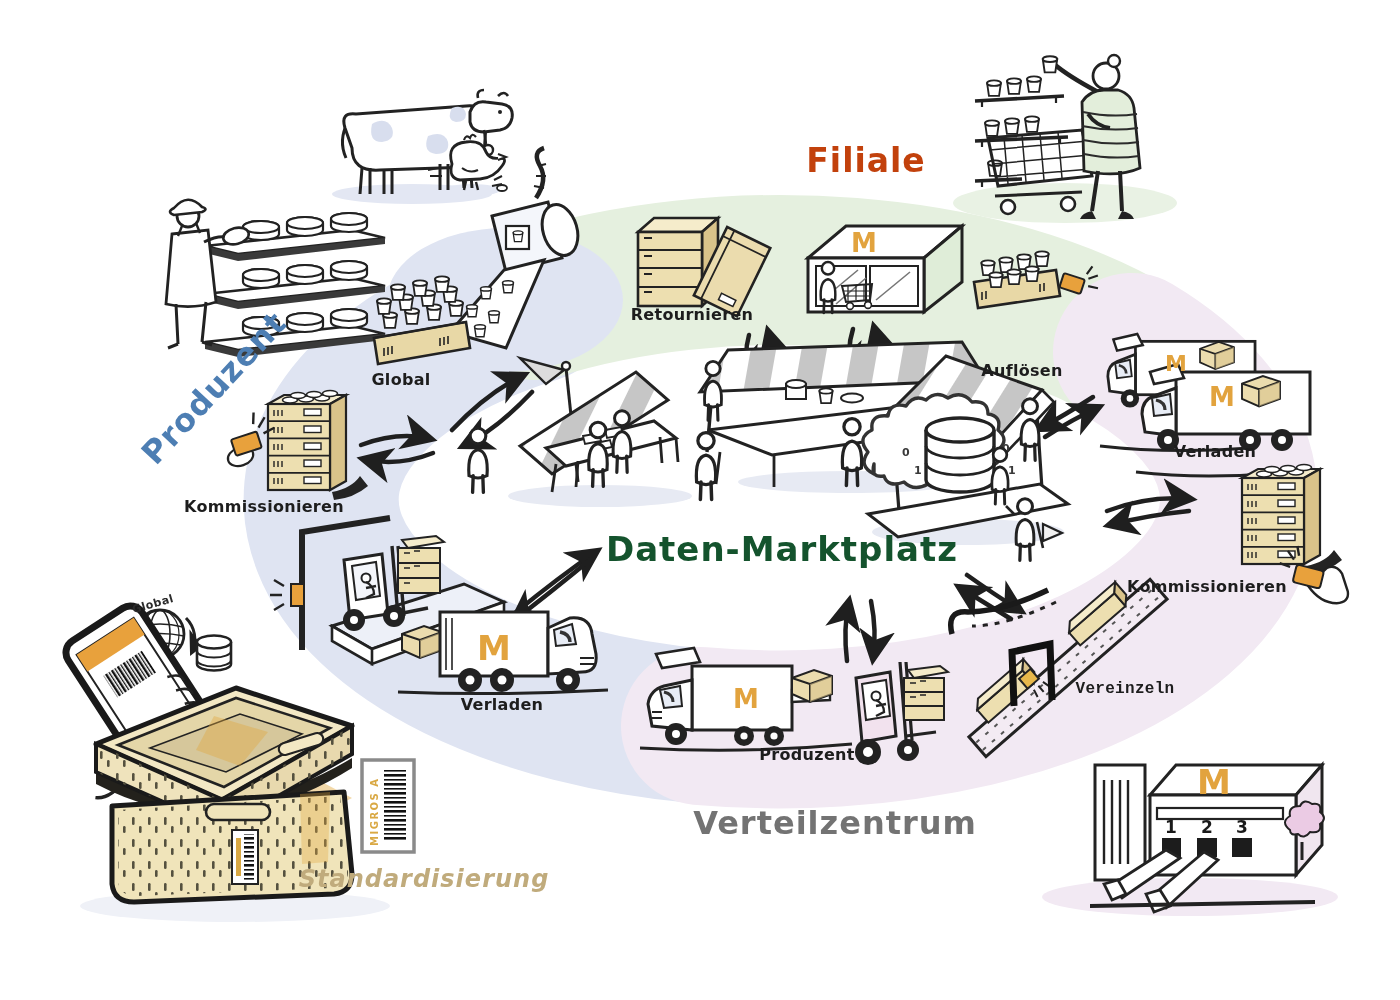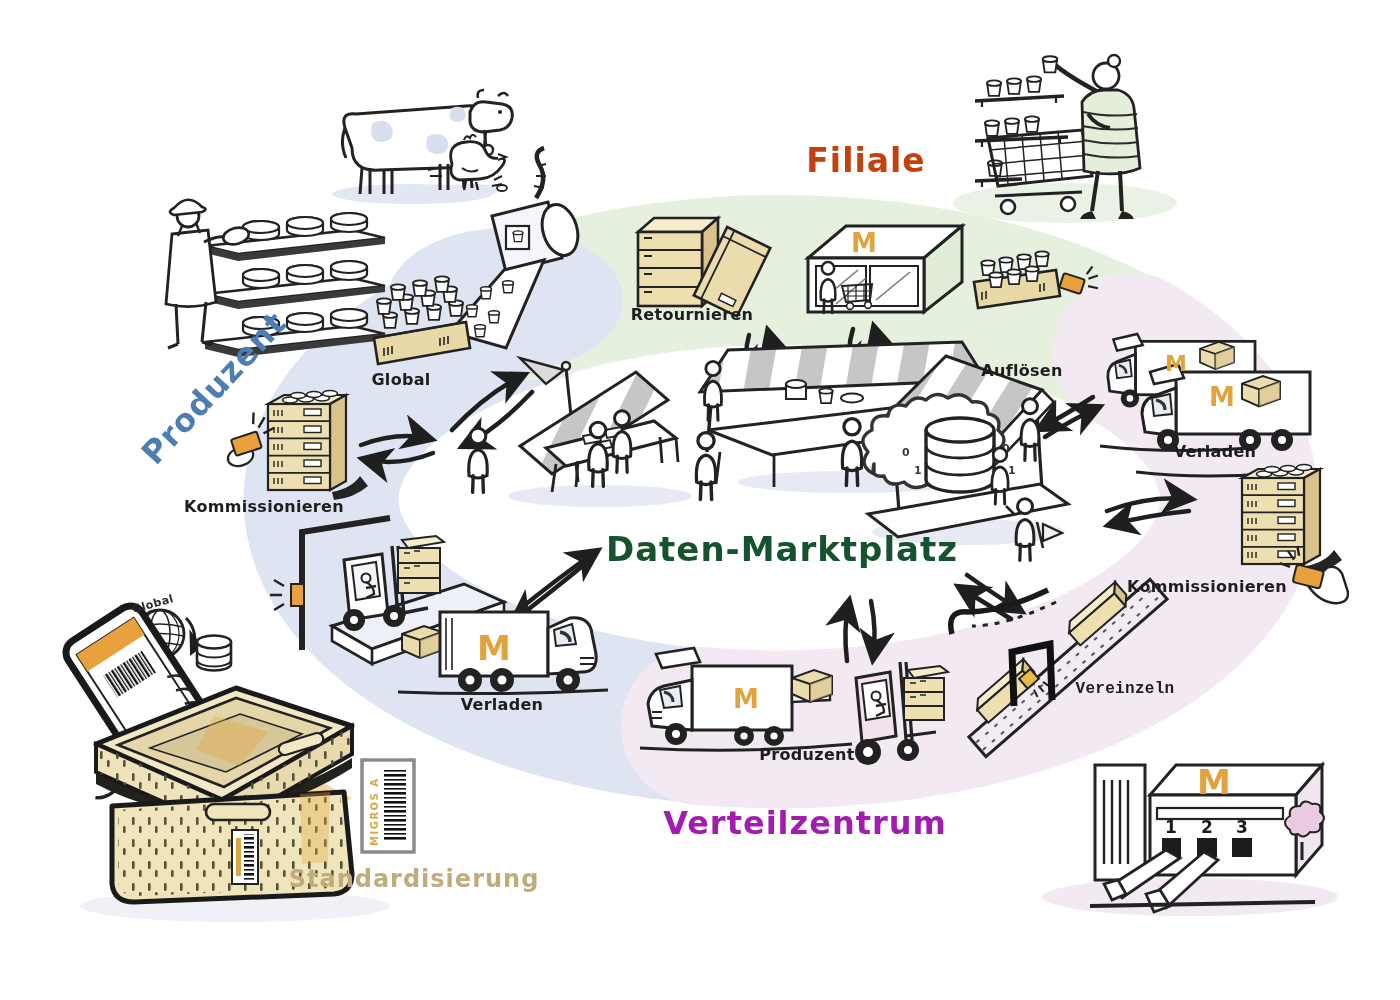--- a/index.html
+++ b/index.html
@@ -4,21 +4,21 @@
 <title>Diagram</title>
 <style>
   html,body{margin:0;padding:0;background:#ffffff;}
   body{width:1400px;height:1000px;overflow:hidden;font-family:"DejaVu Sans","Liberation Sans",sans-serif;}
   .stage{position:relative;width:1400px;height:1000px;background:#fff;}
   .stage > svg{position:absolute;left:0;top:0;}
   .lbl{position:absolute;transform:translate(-50%,-50%);font-weight:bold;color:#1d1d1d;white-space:nowrap;}
   .step{font-size:16px;letter-spacing:.3px;}
   .zone-produzent{font-size:32px;color:#4D7EB3;transform:translate(-50%,-50%) rotate(-47deg);letter-spacing:1px;}
   .zone-filiale{font-size:33px;color:#c2410c;letter-spacing:1px;}
-  .zone-verteilzentrum{font-size:32px;color:#a21caf;letter-spacing:1px;}
+  .zone-verteilzentrum{font-size:32px;color:#737373;letter-spacing:1px;margin-left:30px;}
   .zone-standardisierung{font-size:24px;color:#C0AB7C;letter-spacing:1px;}
   .center-title{font-size:34px;color:#14532d;letter-spacing:1px;}
   .global-lbl{font-size:11px;color:#2b2b2b;transform:translate(-50%,-50%) rotate(-16deg);letter-spacing:.5px;}
   svg text{font-family:"DejaVu Sans","Liberation Sans",sans-serif;}
   .mlogo{font-weight:bold;fill:#E2A33E;}
   .docknum{font-weight:bold;fill:#1a1a1a;}
   .bit{font-weight:bold;fill:#3a3a3a;}
   .arrow{stroke:#1f1f1f;stroke-width:4.5;fill:none;stroke-linecap:round;}
   .ink{stroke:#222;fill:none;}
 </style>
@@ -620,21 +620,21 @@
     <text x="1171" y="833" class="docknum" font-size="17" text-anchor="middle">1</text>
     <text x="1207" y="833" class="docknum" font-size="17" text-anchor="middle">2</text>
     <text x="1242" y="833" class="docknum" font-size="17" text-anchor="middle">3</text>
   </g>
 </svg>
 
 <div class="lbl center-title" style="left:782px;top:549px;">Daten-Marktplatz</div>
 <div class="lbl zone-produzent" style="left:214px;top:388px;">Produzent</div>
 <div class="lbl zone-filiale" style="left:866px;top:160px;">Filiale</div>
 <div class="lbl zone-verteilzentrum" style="left:805px;top:823px;">Verteilzentrum</div>
-<div class="lbl zone-standardisierung" style="left:414px;top:879px;">Standardisierung</div>
+<div class="lbl zone-standardisierung" style="left:424px;top:879px;font-style:italic;">Standardisierung</div>
 <div class="lbl step" style="left:401px;top:379px;">Global</div>
 <div class="lbl step" style="left:264px;top:506px;">Kommissionieren</div>
 <div class="lbl step" style="left:502px;top:704px;">Verladen</div>
 <div class="lbl step" style="left:692px;top:314px;">Retournieren</div>
 <div class="lbl step" style="left:1022px;top:339px;margin-top:31px;">Auflösen</div>
 <div class="lbl step" style="left:1215px;top:451px;">Verladen</div>
 <div class="lbl step" style="left:1207px;top:586px;">Kommissionieren</div>
 <div class="lbl step" style="left:1125px;top:689px;font-family:Liberation Mono, monospace;">Vereinzeln</div>
 <div class="lbl step" style="left:807px;top:754px;">Produzent</div>
 <div class="lbl global-lbl" style="left:153px;top:604px;">Global</div>

